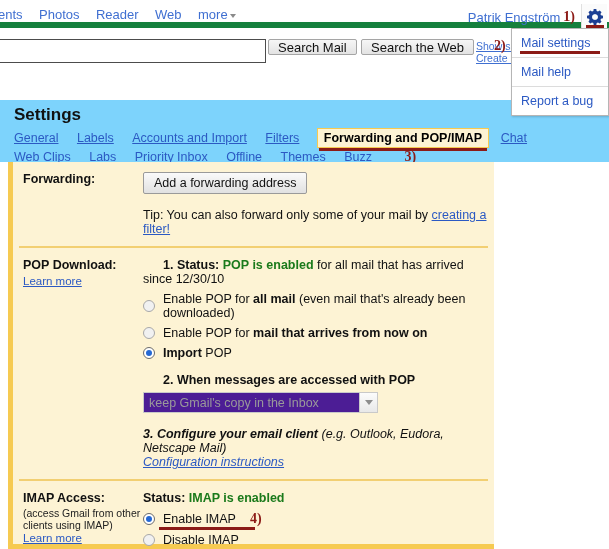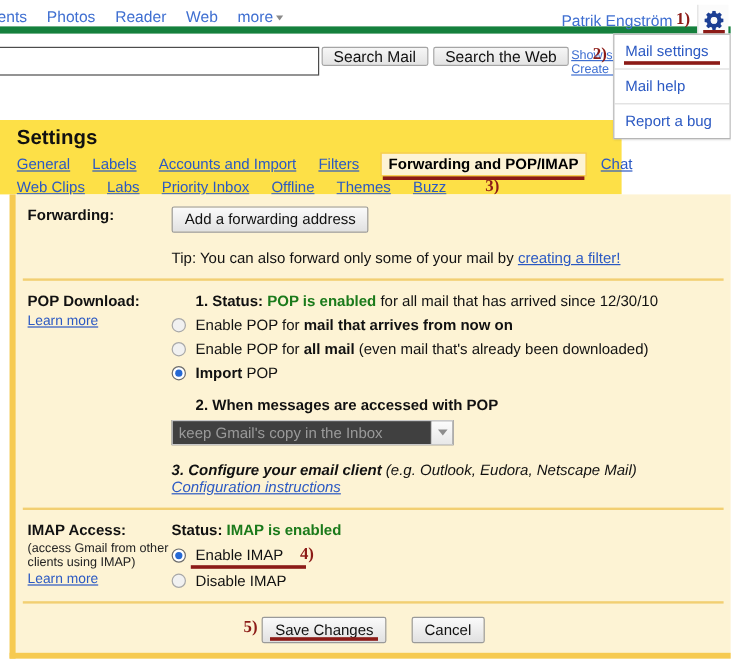--- a/index.html
+++ b/index.html
@@ -80,22 +80,22 @@
   }
   .dd-item + .dd-item { border-top: 1px solid #dcdcdc; }
   .dd-item.first-underlined { color: #2b59c3; }
   .dd-underline {
     position: absolute; left: 8px; bottom: 3px; width: 80px; height: 3px;
     background: #8c1b17;
   }
 
   
   .settings-head {
-    position: absolute; left: 0; top: 100px; width: 518px; height: 62px;
-    background: #fde047;
+    position: absolute; left: 0; top: 100px; width: 609px; height: 62px;
+    background: #7dd3fc;
   }
   .settings-title {
     position: absolute; left: 14px; top: 5px;
     font-size: 17px; font-weight: bold; color: #111;
   }
   .tabrow { position: absolute; left: 14px; white-space: nowrap; }
   .tabrow.r1 { top: 28px; }
   .tabrow.r2 { top: 47px; }
   .tab {
     display: inline-block; color: #2b59c3; font-size: 12.5px;
@@ -111,21 +111,21 @@
     background: #8c1b17;
   }
   .annot {
     color: #8c1b17; font-weight: bold; font-size: 14px;
     font-family: "Liberation Serif", serif;
   }
   .annot-inline { display: inline-block; margin-left: 14px; vertical-align: middle; }
 
   
   .panel {
-    position: absolute; left: 8px; top: 162px; width: 601px; height: 387px;
+    position: absolute; left: 8px; top: 162px; width: 486px; height: 387px;
     background: #fdf3d4;
     border-left: 5px solid #f6ca51;
     border-bottom: 5px solid #f6ca51;
   }
   .section { position: relative; padding: 10px 0 10px 0; }
   .sec-divider { height: 2px; background: #f2cf72; margin: 0 6px; }
   .sec-row { display: flex; }
   .sec-label {
     width: 130px; flex: 0 0 130px; padding-left: 10px;
     font-size: 12.5px; color: #111;
@@ -158,21 +158,21 @@
     width: 6px; height: 6px; border-radius: 50%; background: #2468d4;
   }
   .radio-label { font-size: 12.5px; color: #111; }
   .radio-underline {
     position: absolute; left: 16px; bottom: -3px; width: 96px; height: 3px;
     background: #8c1b17;
   }
 
   .sel-wrap { margin-top: 5px; }
   .fakeselect {
-    width: 235px; height: 21px; border: 1px solid #c9c9c9; background: #404040;
+    width: 235px; height: 21px; border: 1px solid #c9c9c9; background: #4c1d95;
     display: flex; align-items: center; justify-content: space-between;
     font-size: 12.5px; color: #9a9a9a; padding: 0 0 0 5px;
   }
   .sel-arrowbox {
     width: 18px; height: 19px; border-left: 1px solid #c9c9c9;
     background: linear-gradient(to bottom,#fcfcfc,#e8e8e8);
     display: flex; align-items: center; justify-content: center;
   }
   .sel-caret {
     width: 0; height: 0;
@@ -287,26 +287,26 @@
           <span class="lbl-title">POP Download:</span>
           <a>Learn more</a>
         </div>
         <div class="sec-body">
           <div>
             <span class="step-title">1. Status: </span><span class="status-green">POP is enabled</span><span> for all mail that has arrived since 12/30/10</span>
           </div>
 
           <div class="radio-line">
             <span class="radio"></span>
+            <span class="radio-label"><span>Enable POP for </span><b>all mail</b><span> (even mail that's already been downloaded)</span></span>
+          </div>
+
+          <div class="radio-line">
+            <span class="radio"></span>
             <span class="radio-label"><span>Enable POP for </span><b>mail that arrives from now on</b></span>
-          </div>
-
-          <div class="radio-line">
-            <span class="radio"></span>
-            <span class="radio-label"><span>Enable POP for </span><b>all mail</b><span> (even mail that's already been downloaded)</span></span>
           </div>
 
           <div class="radio-line">
             <span class="radio checked"></span>
             <span class="radio-label"><b>Import</b><span> POP</span></span>
           </div>
 
           <div style="margin-top:13px;">
             <div class="step-title">2. When messages are accessed with POP</div>
             <div class="sel-wrap">

